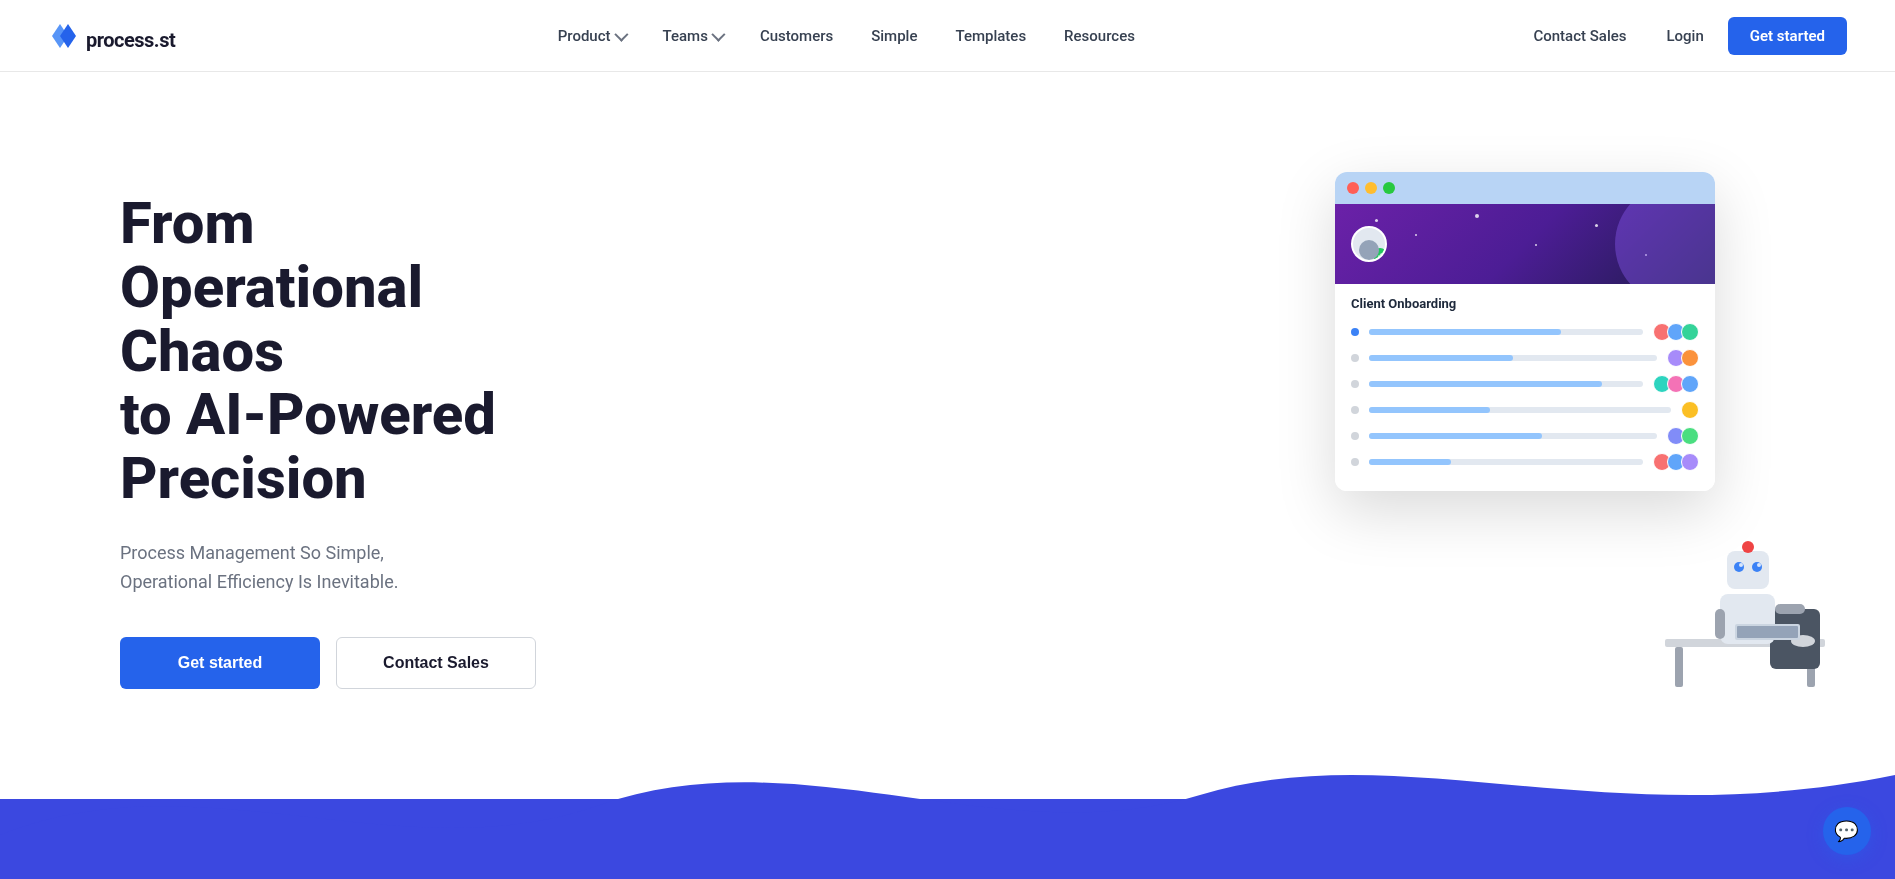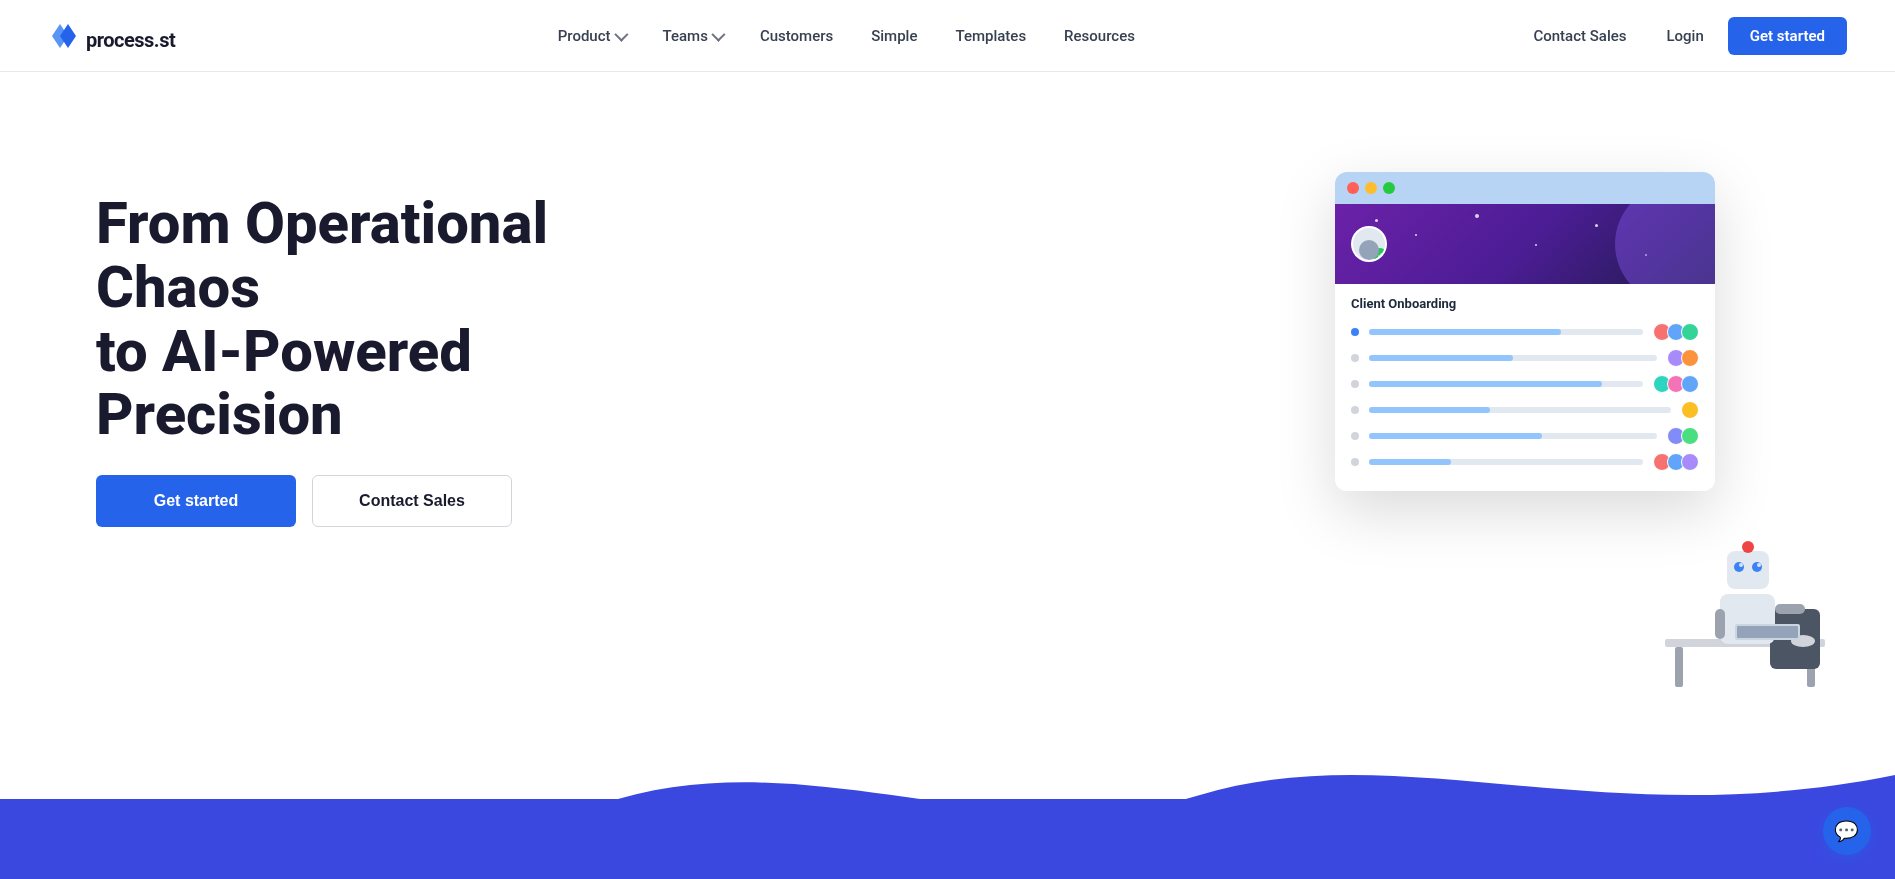--- a/index.html
+++ b/index.html
@@ -94,21 +94,21 @@
     
     .hero {
       position: relative;
       min-height: 807px;
       background: #fff;
       overflow: hidden;
     }
     .hero-content {
       position: relative;
       z-index: 2;
-      padding: 120px 0 0 96px;
+      padding: 120px 0 0 120px;
       max-width: 560px;
     }
     .hero-title {
       font-size: 58px;
       font-weight: 800;
       color: #1a1a2e;
       line-height: 1.1;
       margin-bottom: 28px;
     }
     .hero-subtitle {
@@ -374,20 +374,24 @@
   </div>
 </nav>
 
 <section class="hero">
 
   <div class="hero-content">
     <h1 class="hero-title">
       <span>From Operational Chaos</span><br>
       <span>to AI-Powered Precision</span>
     </h1>
+    <p class="hero-subtitle">
+      <span>Process Management So Simple,</span><br>
+      <span>Operational Efficiency Is Inevitable.</span>
+    </p>
     <div class="hero-buttons">
       <button class="btn-hero-primary">Get started</button>
       <button class="btn-hero-secondary">Contact Sales</button>
     </div>
   </div>
 
   <div class="hero-illustration">
     <div class="dashboard-window">
       <div class="dashboard-titlebar">
         <div class="titlebar-dot dot-red"></div>

